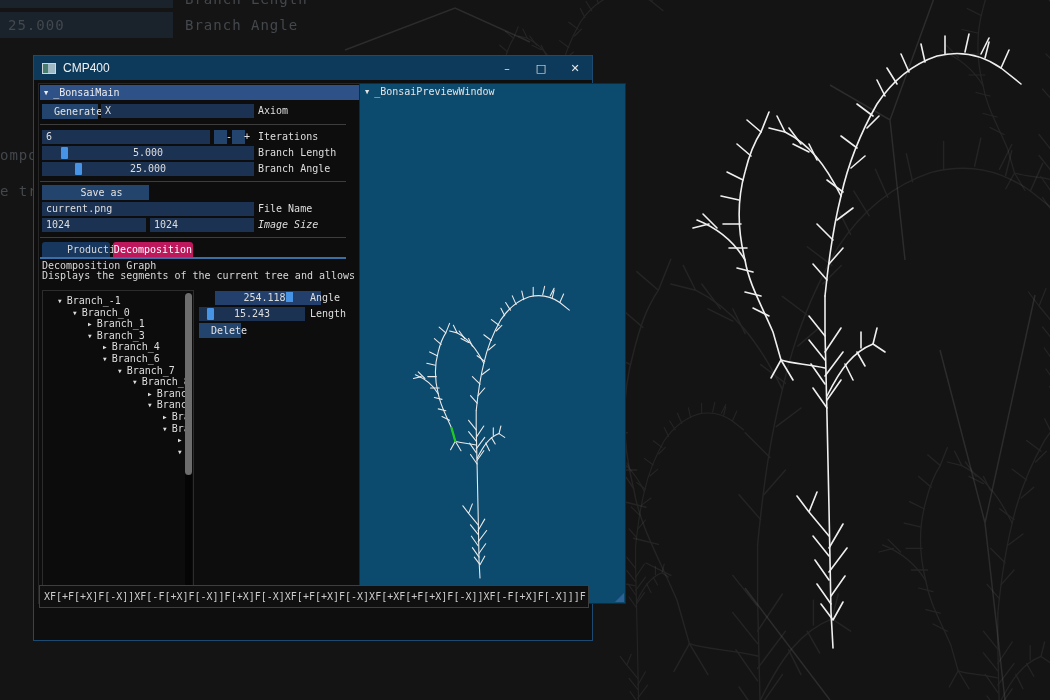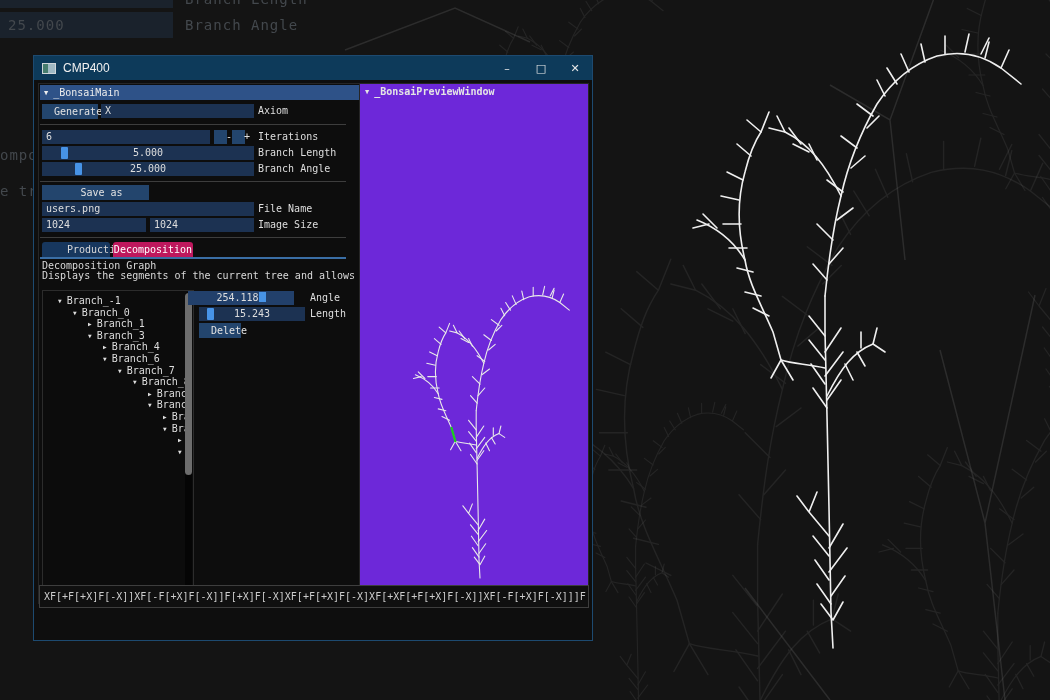--- a/index.html
+++ b/index.html
@@ -168,25 +168,25 @@
 
     <div class="frame ctr" style="left:3px; top:78px; width:212px;">
       <span class="grab" style="left:33px;"></span>
       <span>25.000</span>
     </div>
     <div class="lbl" style="left:219px; top:78px;">Branch Angle</div>
 
     <div class="sep" style="top:97px;"></div>
 
     <div class="btn" style="left:3px; top:101px; width:107px;">Save as Image...</div>
-    <div class="frame lft" style="left:3px; top:118px; width:212px;">users.png</div>
+    <div class="frame lft" style="left:3px; top:118px; width:212px;">current.png</div>
     <div class="lbl" style="left:219px; top:118px;">File Name</div>
     <div class="frame lft" style="left:3px; top:134px; width:104px;">1024</div>
     <div class="frame lft" style="left:111px; top:134px; width:104px;">1024</div>
-    <div class="lbl" style="left:219px; top:134px;">Image Size</div>
+    <div class="lbl" style="left:219px; top:134px;font-style:italic;">Image Size</div>
 
     <div class="sep" style="top:153px;"></div>
 
     <div class="tab off" style="left:3px; top:158px; width:68px;padding-left:25px;">Productions</div>
     <div class="tab on" style="left:74px; top:158px; width:80px;">Decomposition</div>
     <div class="tab-line" style="top:173px;"></div>
 
     <div class="desc" style="left:3px; top:177px;">
       <div>Decomposition Graph</div>
       <div>Displays the segments of the current tree and allows users</div>
@@ -207,40 +207,40 @@
           <div class="tnode" style="top: 120px; left: 120px;"><span class="arrow">▶</span><span>Bra</span></div>
           <div class="tnode" style="top: 131.6px; left: 120px;"><span class="arrow">▼</span><span>Bra</span></div>
           <div class="tnode" style="top: 143.2px; left: 135px;"><span class="arrow">▶</span><span></span></div>
           <div class="tnode" style="top: 154.8px; left: 135px;"><span class="arrow">▼</span><span></span></div>
         </div>
       <div class="sb-track" style="right:1px; top:1px; bottom:1px;">
         <div class="sb-grab" style="top:1px; height:182px;"></div>
       </div>
     </div>
 
-    <div class="frame ctr" style="left:149px; top:207px; width:106px; background:#22406b;">
+    <div class="frame ctr" style="left:176px; top:207px; width:106px; background:#22406b;">
       <span>254.118</span><span class="cursor-blk"></span>
     </div>
     <div class="lbl" style="left:271px; top:207px;">Angle</div>
 
     <div class="frame ctr" style="left:160px; top:223px; width:106px;">
       <span class="grab" style="left:8px;"></span>
       <span>15.243</span>
     </div>
     <div class="lbl" style="left:271px; top:223px;">Length</div>
 
     <div class="btn" style="left:160px; top:239px; width:42px;">Delete</div>
 
     <div class="sb-track" style="right:2px; top:17px; bottom:10px;">
       <div class="sb-grab" style="top:0; height:96%;"></div>
     </div>
     <div class="grip"></div>
   </div>
 
-  <div class="panel" style="left:325px; top:27px; width:230px; height:521px; background:#6d28d9;font-weight:bold;">
+  <div class="panel" style="left:325px; top:27px; width:267px; height:521px; background:#0c4a6e;">
     <div class="hdr-plain">
       <span class="arrow">▼</span><span>_BonsaiPreviewWindow</span>
     </div>
     <svg width="228" height="519" viewBox="0 0 228 519" style="position:absolute; left:0; top:0;">
       <g transform="translate(120,494) scale(0.95)">
         <use href="#bonsai" stroke="#e9e9e9" stroke-width="1.15" fill="none"></use>
         <line x1="-30" y1="-158" x2="-26" y2="-144" stroke="#1ecb1e" stroke-width="2.4" stroke-linecap="round"></line>
       </g>
     </svg>
     <div class="grip"></div>

